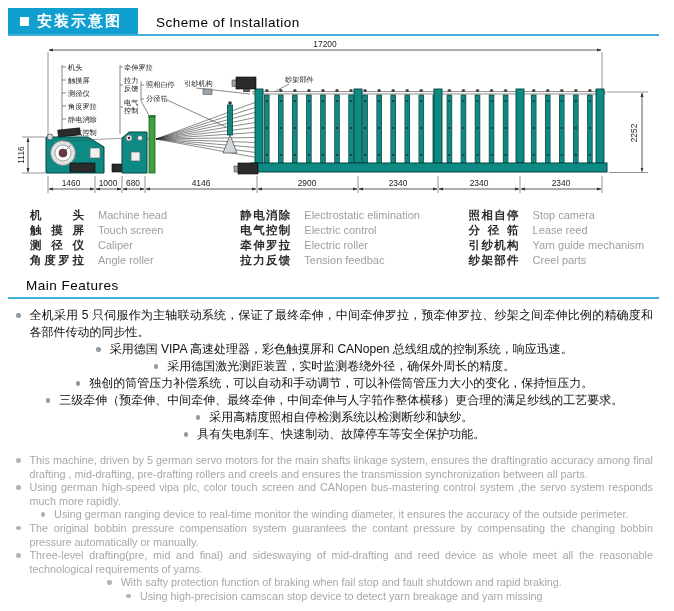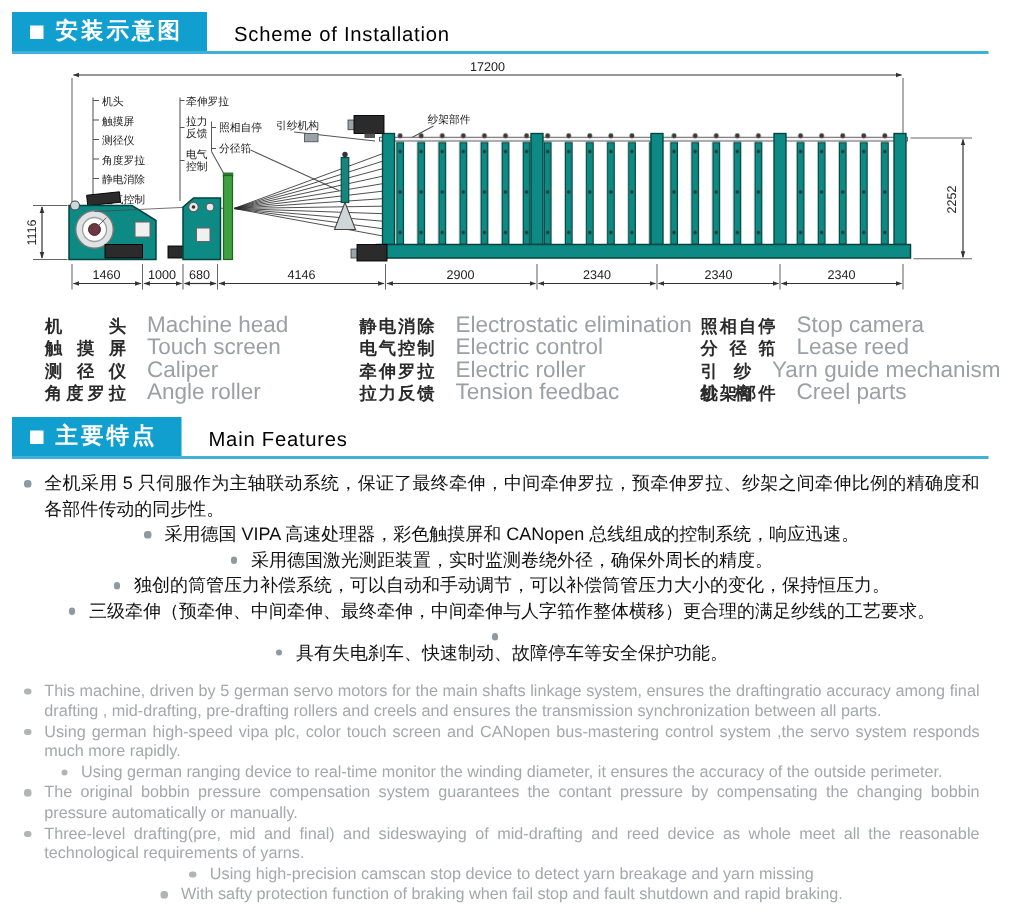--- a/index.html
+++ b/index.html
@@ -24,21 +24,21 @@
   .legend{display:flex;margin:6px 0 0 30px;}
   .lcol{display:flex;flex-direction:column;}
   .lcol.c1{width:212px;}
   .lcol.c2{width:230px;}
   .lcol.c3{width:200px;}
   .lrow{display:flex;align-items:baseline;height:15px;}
   .lzh{font-weight:bold;color:#2b2b2b;font-size:11.5px;display:inline-block;text-align:justify;text-align-last:justify;}
   .c1 .lzh{width:54px;}
   .c2 .lzh{width:50px;}
   .c3 .lzh{width:50px;}
-  .len{color:#9aa0a4;font-size:15px;margin-left:14px;white-space:nowrap;}
+  .len{color:#9aa0a4;font-size:11px;margin-left:14px;white-space:nowrap;}
 
   
   .feats{margin:8px 14px 0 16px;}
   .feat{display:flex;align-items:flex-start;justify-content:center;}
   .dot{flex:0 0 auto;width:4.5px;height:4.5px;border-radius:50%;background:#8d9aa3;margin:6px 9px 0 0;}
   .zhp{margin:0;font-size:12px;line-height:17px;color:#111;text-align:justify;}
   .feats-en{margin:11px 14px 0 16px;}
   .enp{margin:0;font-size:10.8px;line-height:13.6px;color:#a4a8ab;text-align:justify;}
   .feats-en .dot{background:#b0b4b7;margin-top:4px;}
 </style>
@@ -289,24 +289,20 @@
           <span class="len">Yarn guide mechanism</span>
         </div>
       <div class="lrow">
           <span class="lzh">纱架部件</span>
           <span class="len">Creel parts</span>
         </div>
     </div>
   </div>
 
   <div class="sec-head second">
-    <div class="badge">
-      <span class="sq"></span>
-      <span>主要特点</span>
-    </div>
     <div class="sub">Main Features</div>
   </div>
 
   <div class="feats">
     <div class="feat">
         <span class="dot"></span>
         <p class="zhp">全机采用 5 只伺服作为主轴联动系统，保证了最终牵伸，中间牵伸罗拉，预牵伸罗拉、纱架之间牵伸比例的精确度和各部件传动的同步性。</p>
       </div>
     <div class="feat">
         <span class="dot"></span>
@@ -319,20 +315,21 @@
     <div class="feat">
         <span class="dot"></span>
         <p class="zhp">独创的筒管压力补偿系统，可以自动和手动调节，可以补偿筒管压力大小的变化，保持恒压力。</p>
       </div>
     <div class="feat">
         <span class="dot"></span>
         <p class="zhp">三级牵伸（预牵伸、中间牵伸、最终牵伸，中间牵伸与人字筘作整体横移）更合理的满足纱线的工艺要求。</p>
       </div>
     <div class="feat">
         <span class="dot"></span>
+        <p class="zhp">采用高精度照相自停检测系统以检测断纱和缺纱。</p>
       </div>
     <div class="feat">
         <span class="dot"></span>
         <p class="zhp">具有失电刹车、快速制动、故障停车等安全保护功能。</p>
       </div>
   </div>
 
   <div class="feats-en">
     <div class="feat">
         <span class="dot"></span>
@@ -349,21 +346,21 @@
     <div class="feat">
         <span class="dot"></span>
         <p class="enp">The original bobbin pressure compensation system guarantees the contant pressure by compensating the changing bobbin pressure automatically or manually.</p>
       </div>
     <div class="feat">
         <span class="dot"></span>
         <p class="enp">Three-level drafting(pre, mid and final) and sideswaying of mid-drafting and reed device as whole meet all the reasonable technological requirements of yarns.</p>
       </div>
     <div class="feat">
         <span class="dot"></span>
+        <p class="enp">With safty protection function of braking when fail stop and fault shutdown and rapid braking.</p>
+      </div>
+    <div class="feat">
+        <span class="dot"></span>
         <p class="enp">Using high-precision camscan stop device to detect yarn breakage and yarn missing</p>
       </div>
-    <div class="feat">
-        <span class="dot"></span>
-        <p class="enp">With safty protection function of braking when fail stop and fault shutdown and rapid braking.</p>
-      </div>
   </div>
 
 </div>
 
 </body></html>

